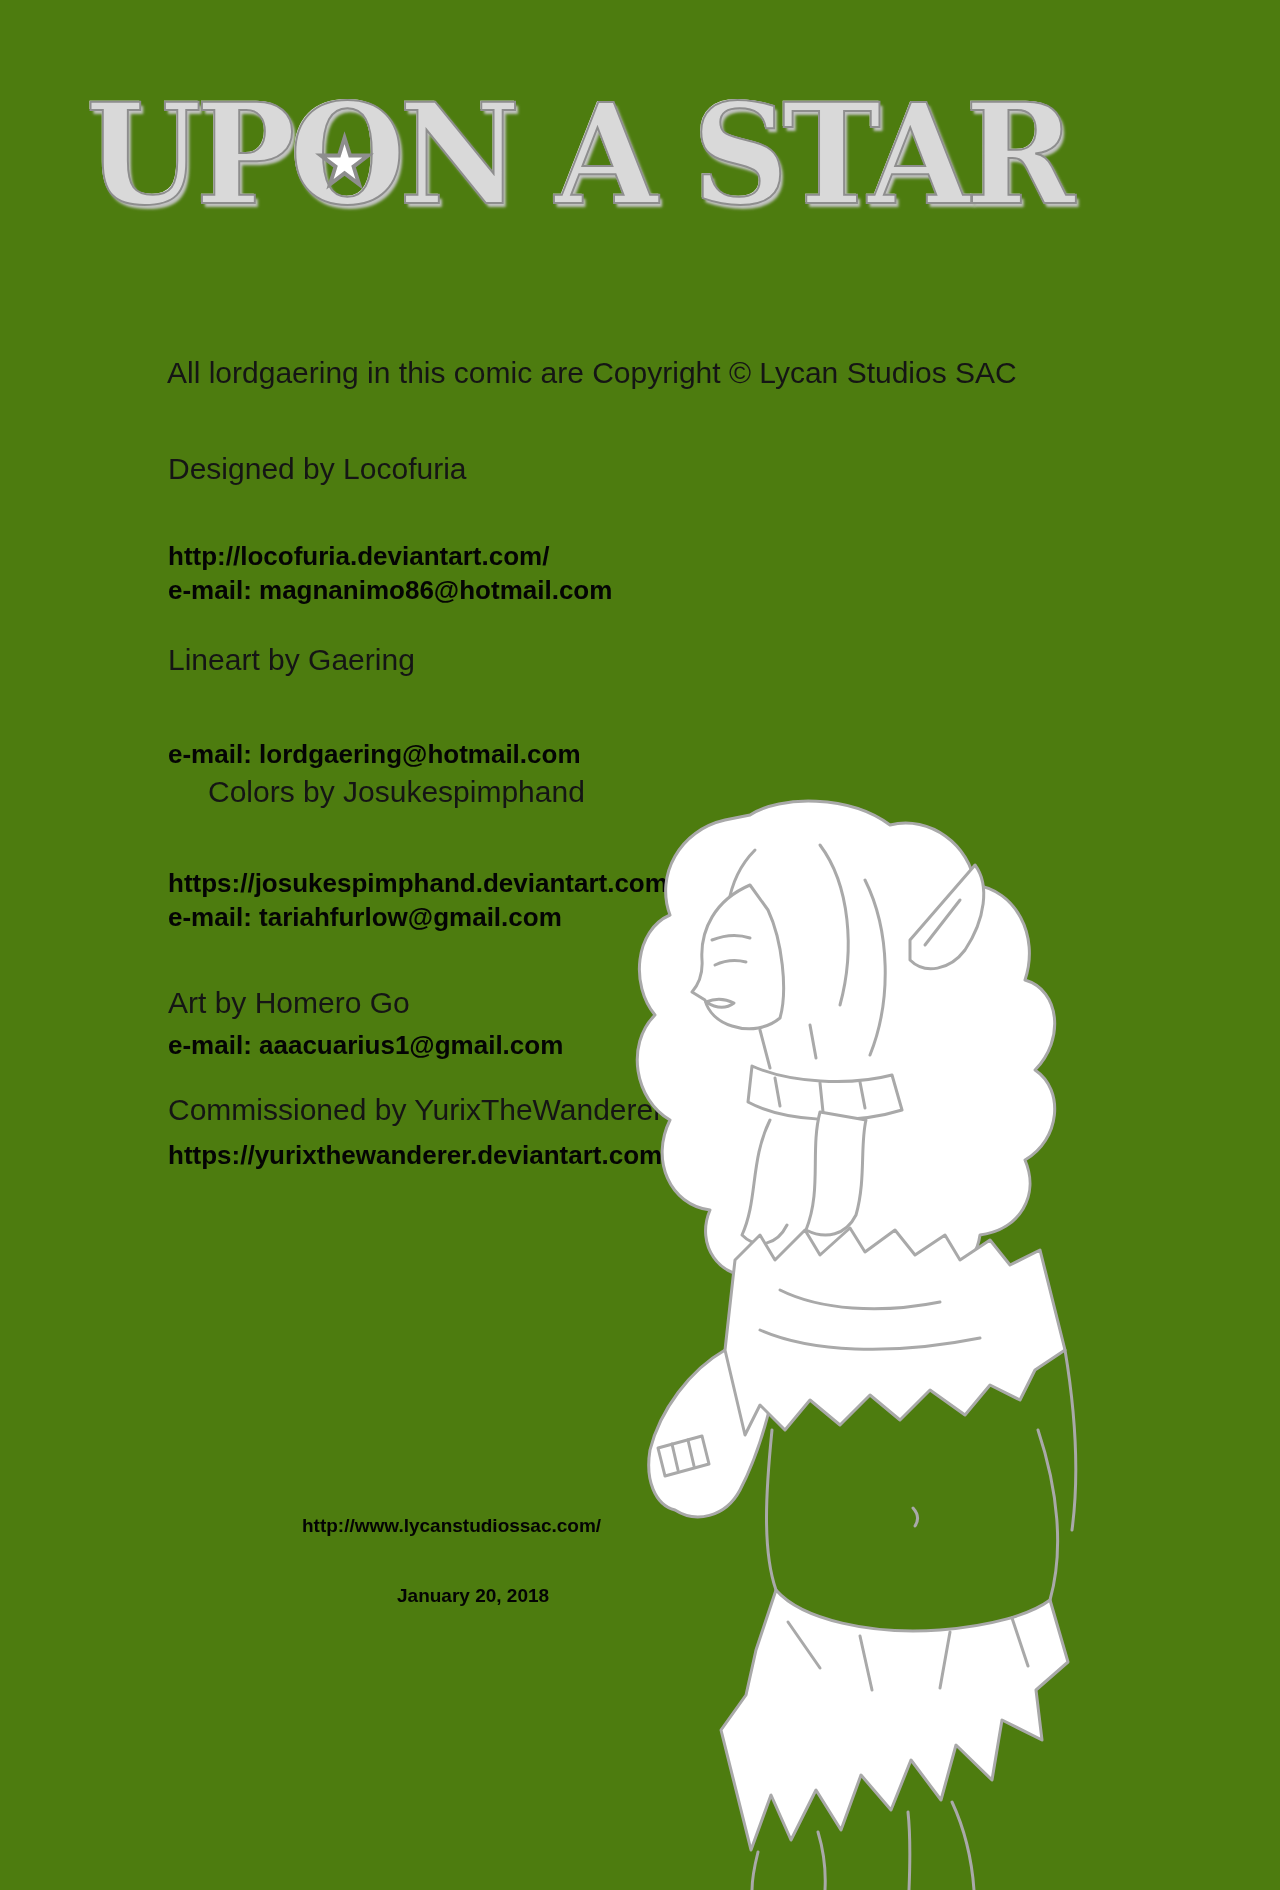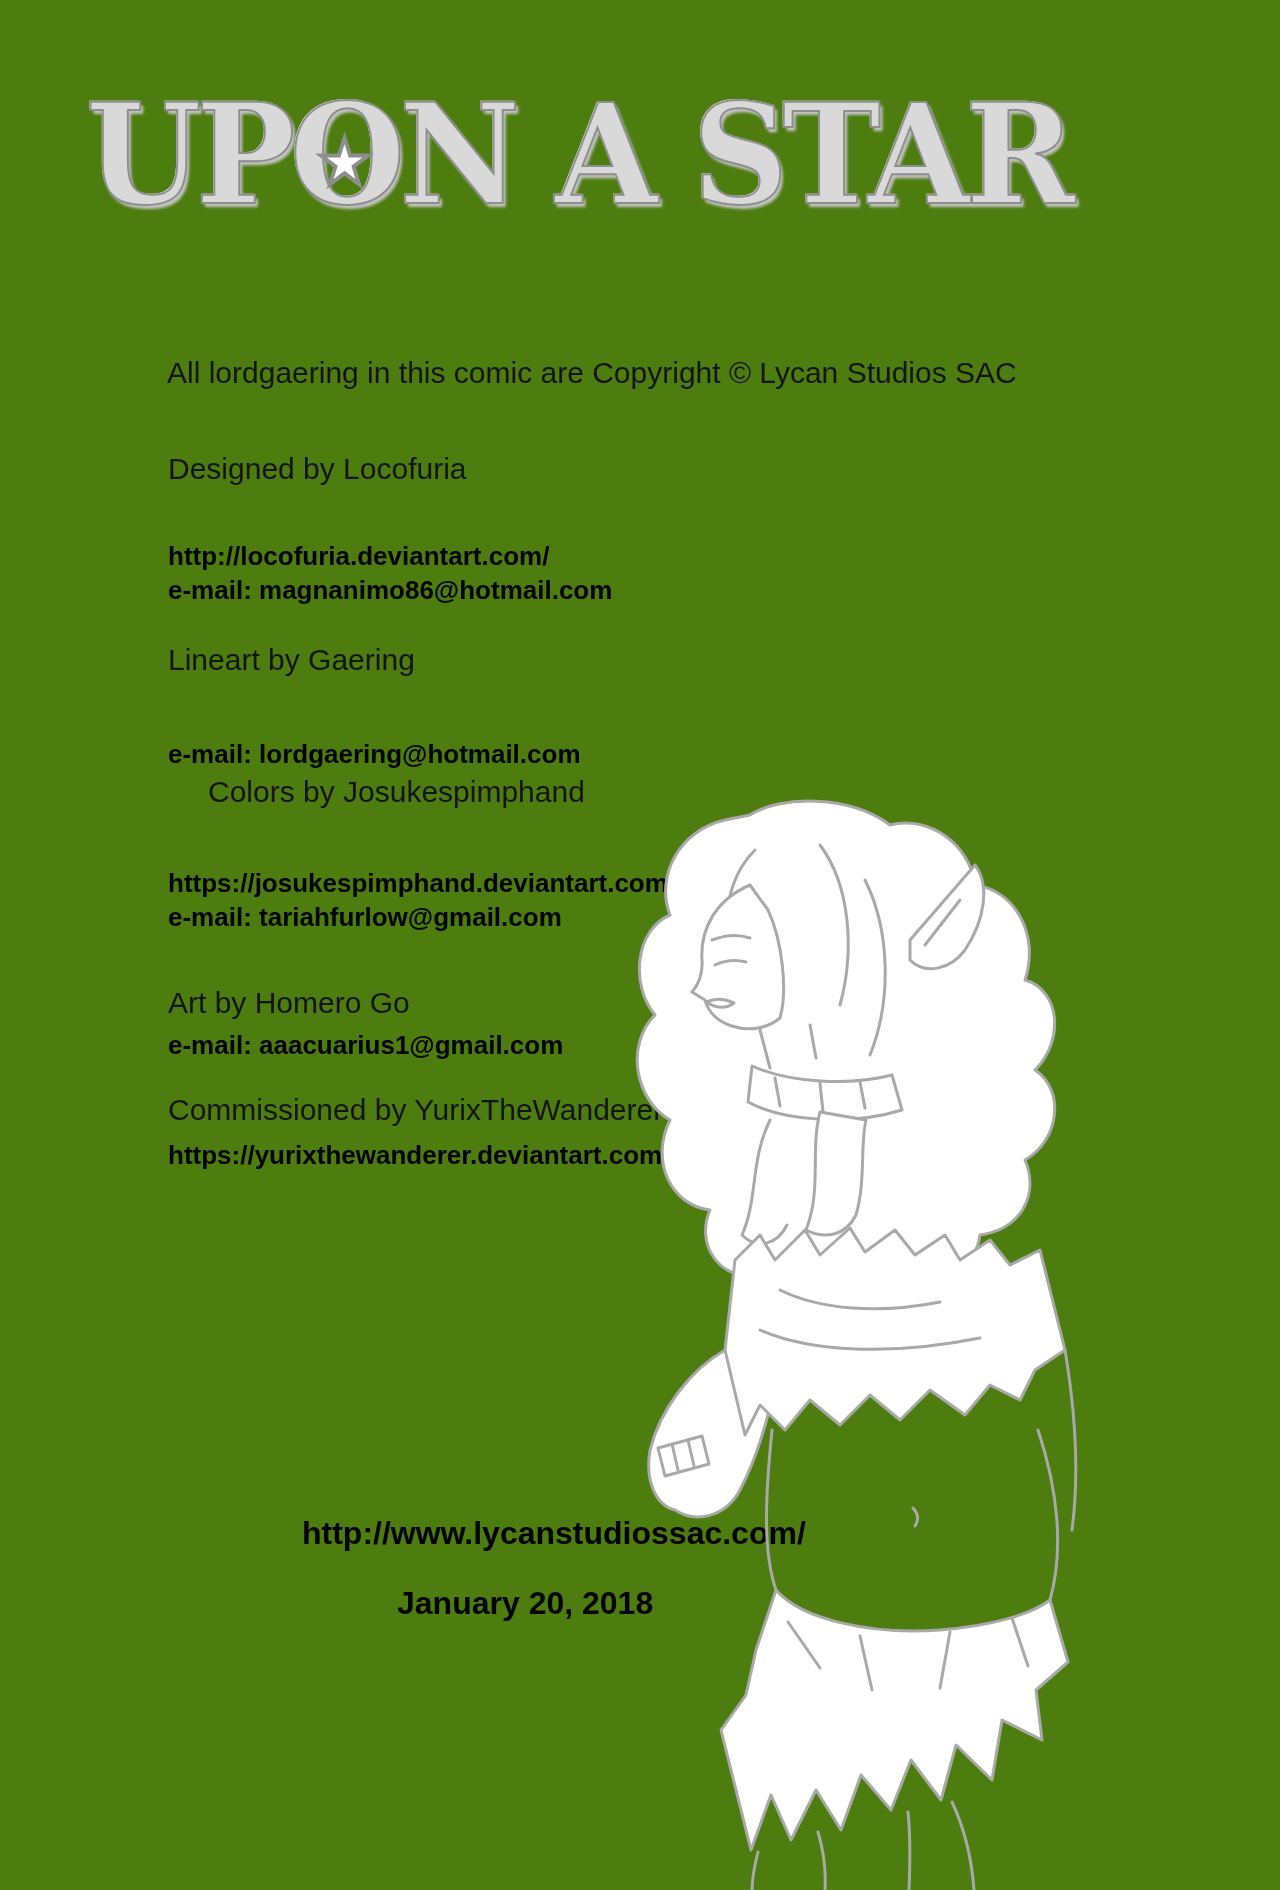--- a/index.html
+++ b/index.html
@@ -24,21 +24,21 @@
   .title .o-wrap { position:relative; display:inline-block; }
   .title .o-star {
     position:absolute; left:50%; top:54%; transform:translate(-50%,-50%);
     font-size:64px; letter-spacing:0; color:#ffffff;
     -webkit-text-stroke:2px #8e8e8e; text-shadow:none;
   }
 
   
   .reg  { font-size:30px; color:#151515; }
   .bold { font-size:26px; font-weight:bold; color:#040404;text-align:right; }
-  .foot { font-size:32px; font-weight:bold; color:#040404; }
+  .foot { font-size:19px; font-weight:bold; color:#040404; }
 
   
   .art { position:absolute; left:520px; top:790px; width:560px; height:1100px; }
   .art path, .art line { vector-effect:non-scaling-stroke; }
 </style>
 </head>
 <body>
 
 <div class="page">
 

